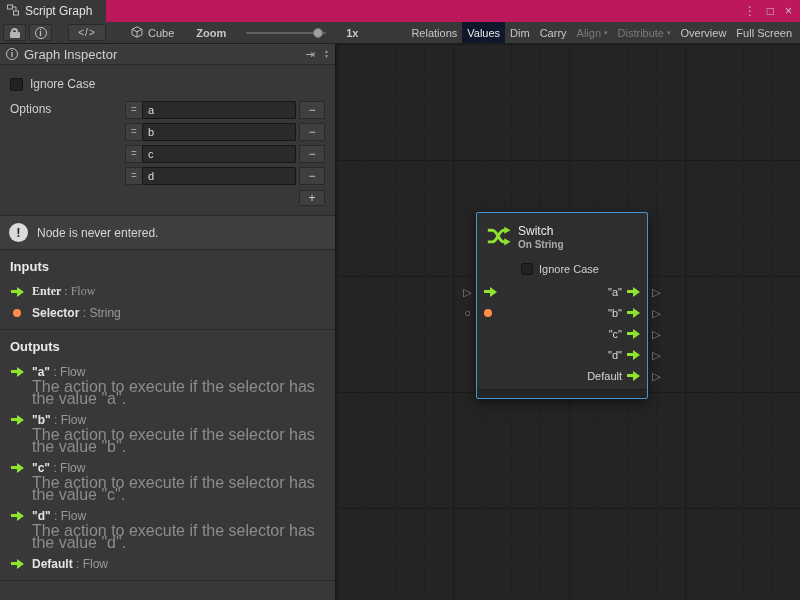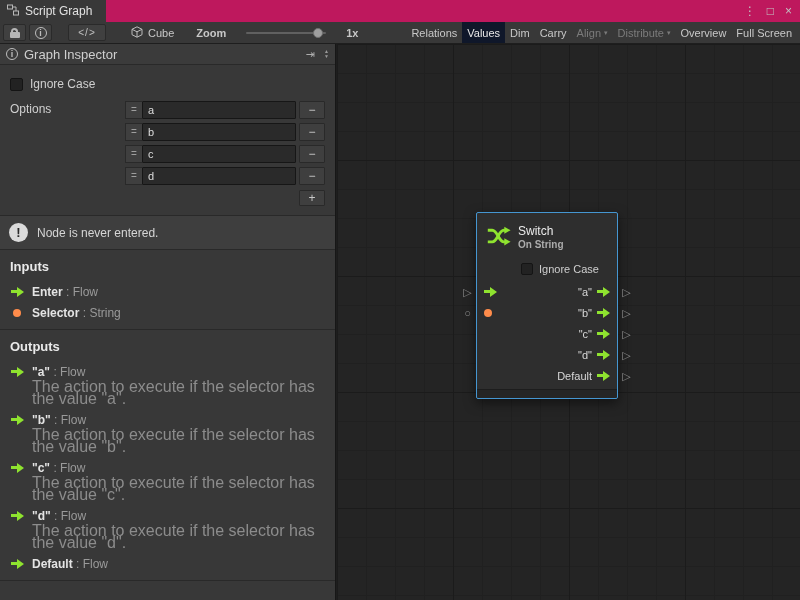--- a/index.html
+++ b/index.html
@@ -60,21 +60,21 @@
   .opt-add-row { display:flex; justify-content:flex-end; margin-top:3px; }
   .opt-add-row .mini-btn { height:16px; }
 
   .warning-box { margin-top:9px; border-top:1px solid #292929; border-bottom:1px solid #292929; background:#3E3E3E; display:flex; align-items:center; gap:9px; padding:7px 9px; font-size:12px; color:#D6D6D6; }
   .warn-icon { width:19px; height:19px; border-radius:50%; background:#DBDBDB; color:#2B2B2B; font-weight:bold; font-size:13px; display:flex; align-items:center; justify-content:center; flex:none; }
 
   .section { padding:9px 10px 8px; }
   .section.outputs { border-top:1px solid #292929; }
   .section-header { font-size:13px; font-weight:bold; color:#E9E9E9; margin-bottom:9px; }
   .port-item { display:flex; align-items:center; gap:8px; min-height:17px; font-size:12px; }
-  .port-item.spaced { margin-bottom:4px; }
+  .port-item.spaced { margin-bottom:4px;font-family:Liberation Serif, serif; }
   .icon-col { width:14px; display:flex; justify-content:center; flex:none; }
   .port-name { font-weight:bold; color:#E4E4E4; white-space:pre; }
   .port-sep, .port-type { color:#9A9A9A; white-space:pre; }
   .port-desc { margin:1px 0 6px 22px; font-size:16px; color:#8C8C8C; line-height:12px; }
   .insp-rest { flex:1; border-top:1px solid #292929; }
 
   
   .flow-arrow { position:relative; display:inline-block; width:13px; height:10px; flex:none; }
   .flow-arrow::before { content:""; position:absolute; left:0; top:3.5px; width:7px; height:3px; background:#8FE32F; }
   .flow-arrow::after { content:""; position:absolute; left:6px; top:0; width:0; height:0; border-left:7px solid #8FE32F; border-top:5px solid transparent; border-bottom:5px solid transparent; }
@@ -85,21 +85,21 @@
     background-color:#242424;
     background-image:
       linear-gradient(#1B1B1B 1px, transparent 1px),
       linear-gradient(90deg,#1B1B1B 1px, transparent 1px),
       linear-gradient(#202020 1px, transparent 1px),
       linear-gradient(90deg,#202020 1px, transparent 1px);
     background-size:116px 116px,116px 116px,29px 29px,29px 29px; }
   .node-wrap { position:absolute; left:122px; top:168px; display:flex; }
   .outer-col { width:17px; display:flex; flex-direction:column; color:#8F8F8F; padding-top:70px; flex:none; }
   .outer-col .oport { height:21px; line-height:21px; font-size:11px; text-align:center; }
-  .node-box { width:142px; background:#2E2E2E; border:1px solid #4596D1; border-radius:2px; box-shadow:0 4px 12px rgba(0,0,0,0.5); flex:none; }
+  .node-box { width:172px; background:#2E2E2E; border:1px solid #4596D1; border-radius:2px; box-shadow:0 4px 12px rgba(0,0,0,0.5); flex:none; }
   .node-header { height:44px; display:flex; align-items:center; gap:7px; padding:4px 9px 0; }
   .node-title { font-size:12px; color:#EBEBEB; }
   .node-subtitle { font-size:10px; color:#ACACAC; margin-top:1px;font-weight:bold; }
   .node-ignore { height:24px; display:flex; align-items:center; gap:6px; font-size:11px; color:#CFCFCF; padding-left:44px; }
   .pr { height:21px; display:flex; align-items:center; padding:0 7px; }
   .pr .left-slot { display:flex; align-items:center; width:14px; }
   .pr-right { margin-left:auto; display:flex; align-items:center; gap:5px; }
   .pl { font-size:11px; color:#D8D8D8; }
   .node-footer { height:9px; background:#252525; border-top:1px solid #1D1D1D; border-radius:0 0 2px 2px; margin-top:3px; }
 </style>

